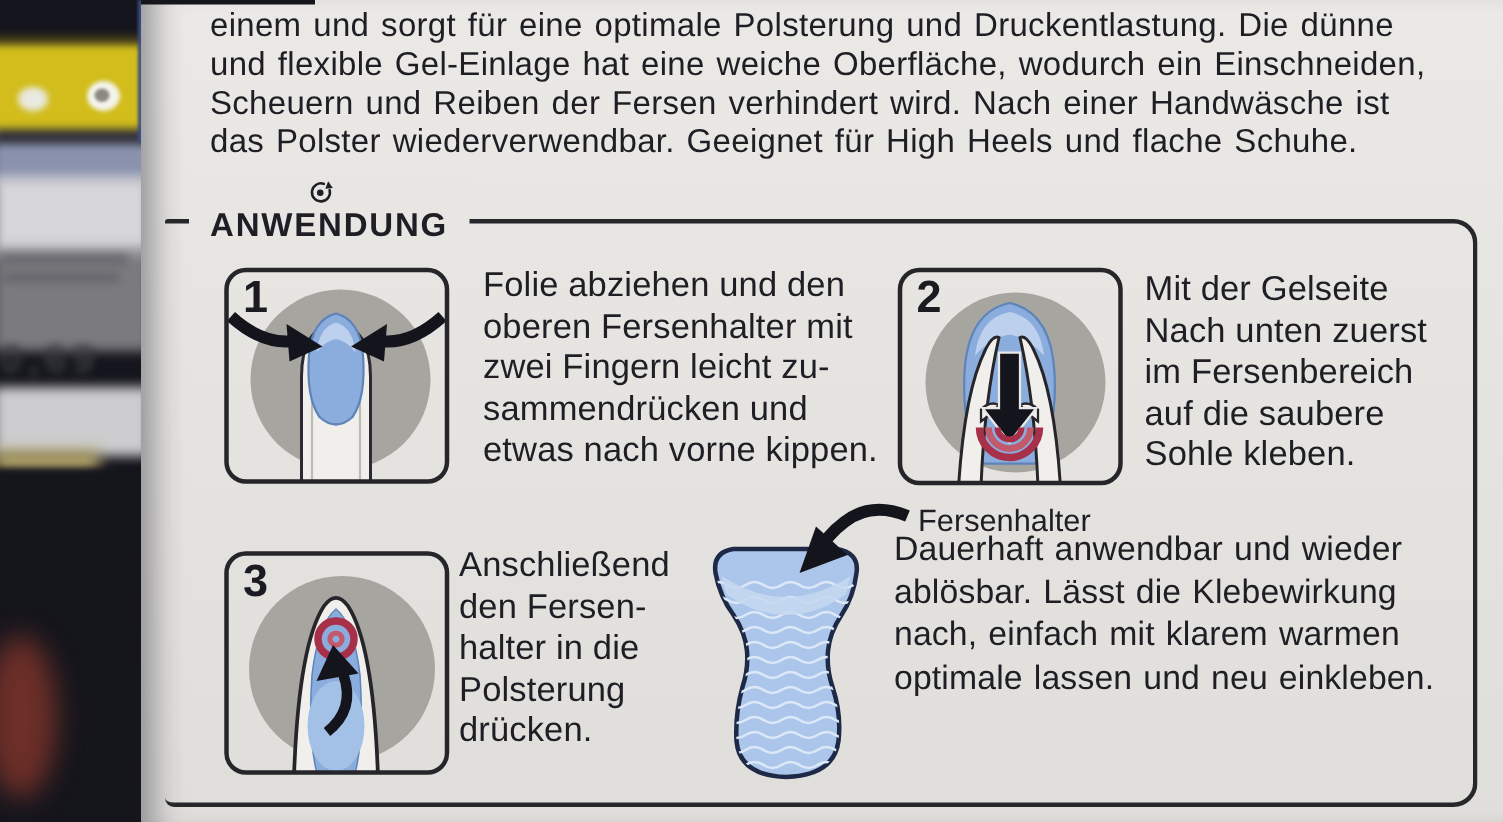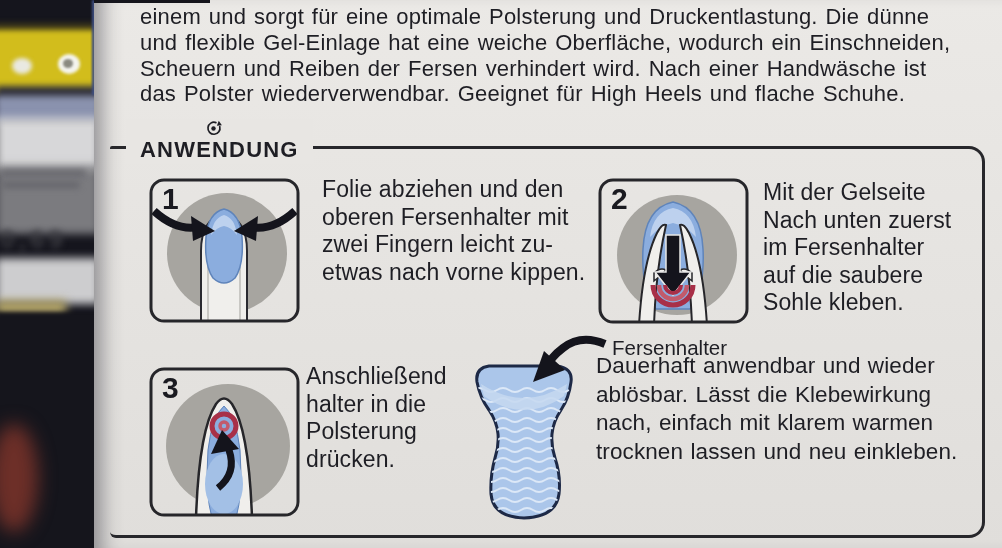--- a/index.html
+++ b/index.html
@@ -121,20 +121,21 @@
       <path d="M147,34 Q125,54 103,50" fill="none" stroke="#14141c" stroke-width="8"></path>
       <polygon points="86,54 110,39 108,64" fill="#14141c"></polygon>
     </g>
     <rect x="3" y="3" width="147" height="141" rx="13" fill="none" stroke="#26262a" stroke-width="3"></rect>
   </svg>
   <div class="stepnum" style="left:68px;top:182px;">1</div>
   <div class="steptext ink" style="left:228px;top:176px;">
     <div class="line">Folie abziehen und den</div>
     <div class="line">oberen Fersenhalter mit</div>
     <div class="line">zwei Fingern leicht zu-</div>
+    <div class="line">sammendrücken und</div>
     <div class="line">etwas nach vorne kippen.</div>
   </div>
 
   <svg class="card" style="left:503px;top:177px;" width="153" height="148" viewBox="0 0 153 148">
     <defs>
         <clipPath id="c2">
           <rect x="3" y="3" width="147" height="142" rx="13"></rect>
         </clipPath>
       </defs>
     <g clip-path="url(#c2)">
@@ -149,21 +150,21 @@
       <path d="M56,108 a20,20 0 1 0 40,0" fill="none" stroke="#a83048" stroke-width="5"></path>
       <path d="M62,108 a14,14 0 1 0 28,0" fill="none" stroke="#c25a6b" stroke-width="4.5"></path>
       <path d="M68,108 a8,8 0 1 0 16,0" fill="none" stroke="#a83048" stroke-width="4"></path>
     </g>
     <rect x="3" y="3" width="147" height="142" rx="13" fill="none" stroke="#26262a" stroke-width="3"></rect>
   </svg>
   <div class="stepnum" style="left:517px;top:182px;">2</div>
   <div class="steptext ink" style="left:669px;top:179px;">
     <div class="line">Mit der Gelseite</div>
     <div class="line">Nach unten zuerst</div>
-    <div class="line">im Fersenhalter</div>
+    <div class="line">im Fersenbereich</div>
     <div class="line">auf die saubere</div>
     <div class="line">Sohle kleben.</div>
   </div>
 
   <svg class="card" style="left:54px;top:366px;" width="153" height="152" viewBox="0 0 153 152">
     <defs>
         <clipPath id="c3">
           <rect x="3" y="3" width="147" height="146" rx="13"></rect>
         </clipPath>
       </defs>
@@ -175,20 +176,21 @@
       <circle cx="76" cy="60" r="12" fill="none" stroke="#a83048" stroke-width="5"></circle>
       <circle cx="76" cy="60" r="4" fill="none" stroke="#c25a6b" stroke-width="3.5"></circle>
       <path d="M70,122 Q89,107 81,84" fill="none" stroke="#14141c" stroke-width="7"></path>
       <polygon points="74,64 63,88 91,83" fill="#14141c"></polygon>
     </g>
     <rect x="3" y="3" width="147" height="146" rx="13" fill="none" stroke="#26262a" stroke-width="3"></rect>
   </svg>
   <div class="stepnum" style="left:68px;top:371px;">3</div>
   <div class="steptext ink" style="left:212px;top:363px;">
     <div class="line">Anschließend</div>
+    <div class="line">den Fersen-</div>
     <div class="line">halter in die</div>
     <div class="line">Polsterung</div>
     <div class="line">drücken.</div>
   </div>
 
   <svg class="card" style="left:361px;top:330px;" width="200" height="200" viewBox="0 0 200 200">
     <defs>
       <clipPath id="fh">
         <path d="M22,52 Q20,38 34,36 L102,36 Q118,38 116,52 Q114,68 106,80 Q98,92 97,104 Q96,116 100,128 Q106,146 104,164 Q101,187 69,188 Q38,187 36,164 Q35,146 40,128 Q44,116 43,104 Q42,92 34,80 Q25,68 22,52 Z"></path>
       </clipPath>
@@ -213,18 +215,18 @@
     <path d="M150,14 Q126,4 108,18 Q96,27 91,38" fill="none" stroke="#14141c" stroke-width="8"></path>
     <polygon points="78,52 89,21 110,40" fill="#14141c"></polygon>
   </svg>
 
   <div class="fersen-label ink">Fersenhalter</div>
 
   <div class="fersen-par ink">
     <div class="line">Dauerhaft anwendbar und wieder</div>
     <div class="line">ablösbar. Lässt die Klebewirkung</div>
     <div class="line">nach, einfach mit klarem warmen</div>
-    <div class="line">trocknen lassen und neu einkleben.</div>
+    <div class="line">optimale lassen und neu einkleben.</div>
   </div>
 
 </div>
 
 <div class="top-sliver"></div>
 
 </body></html>

